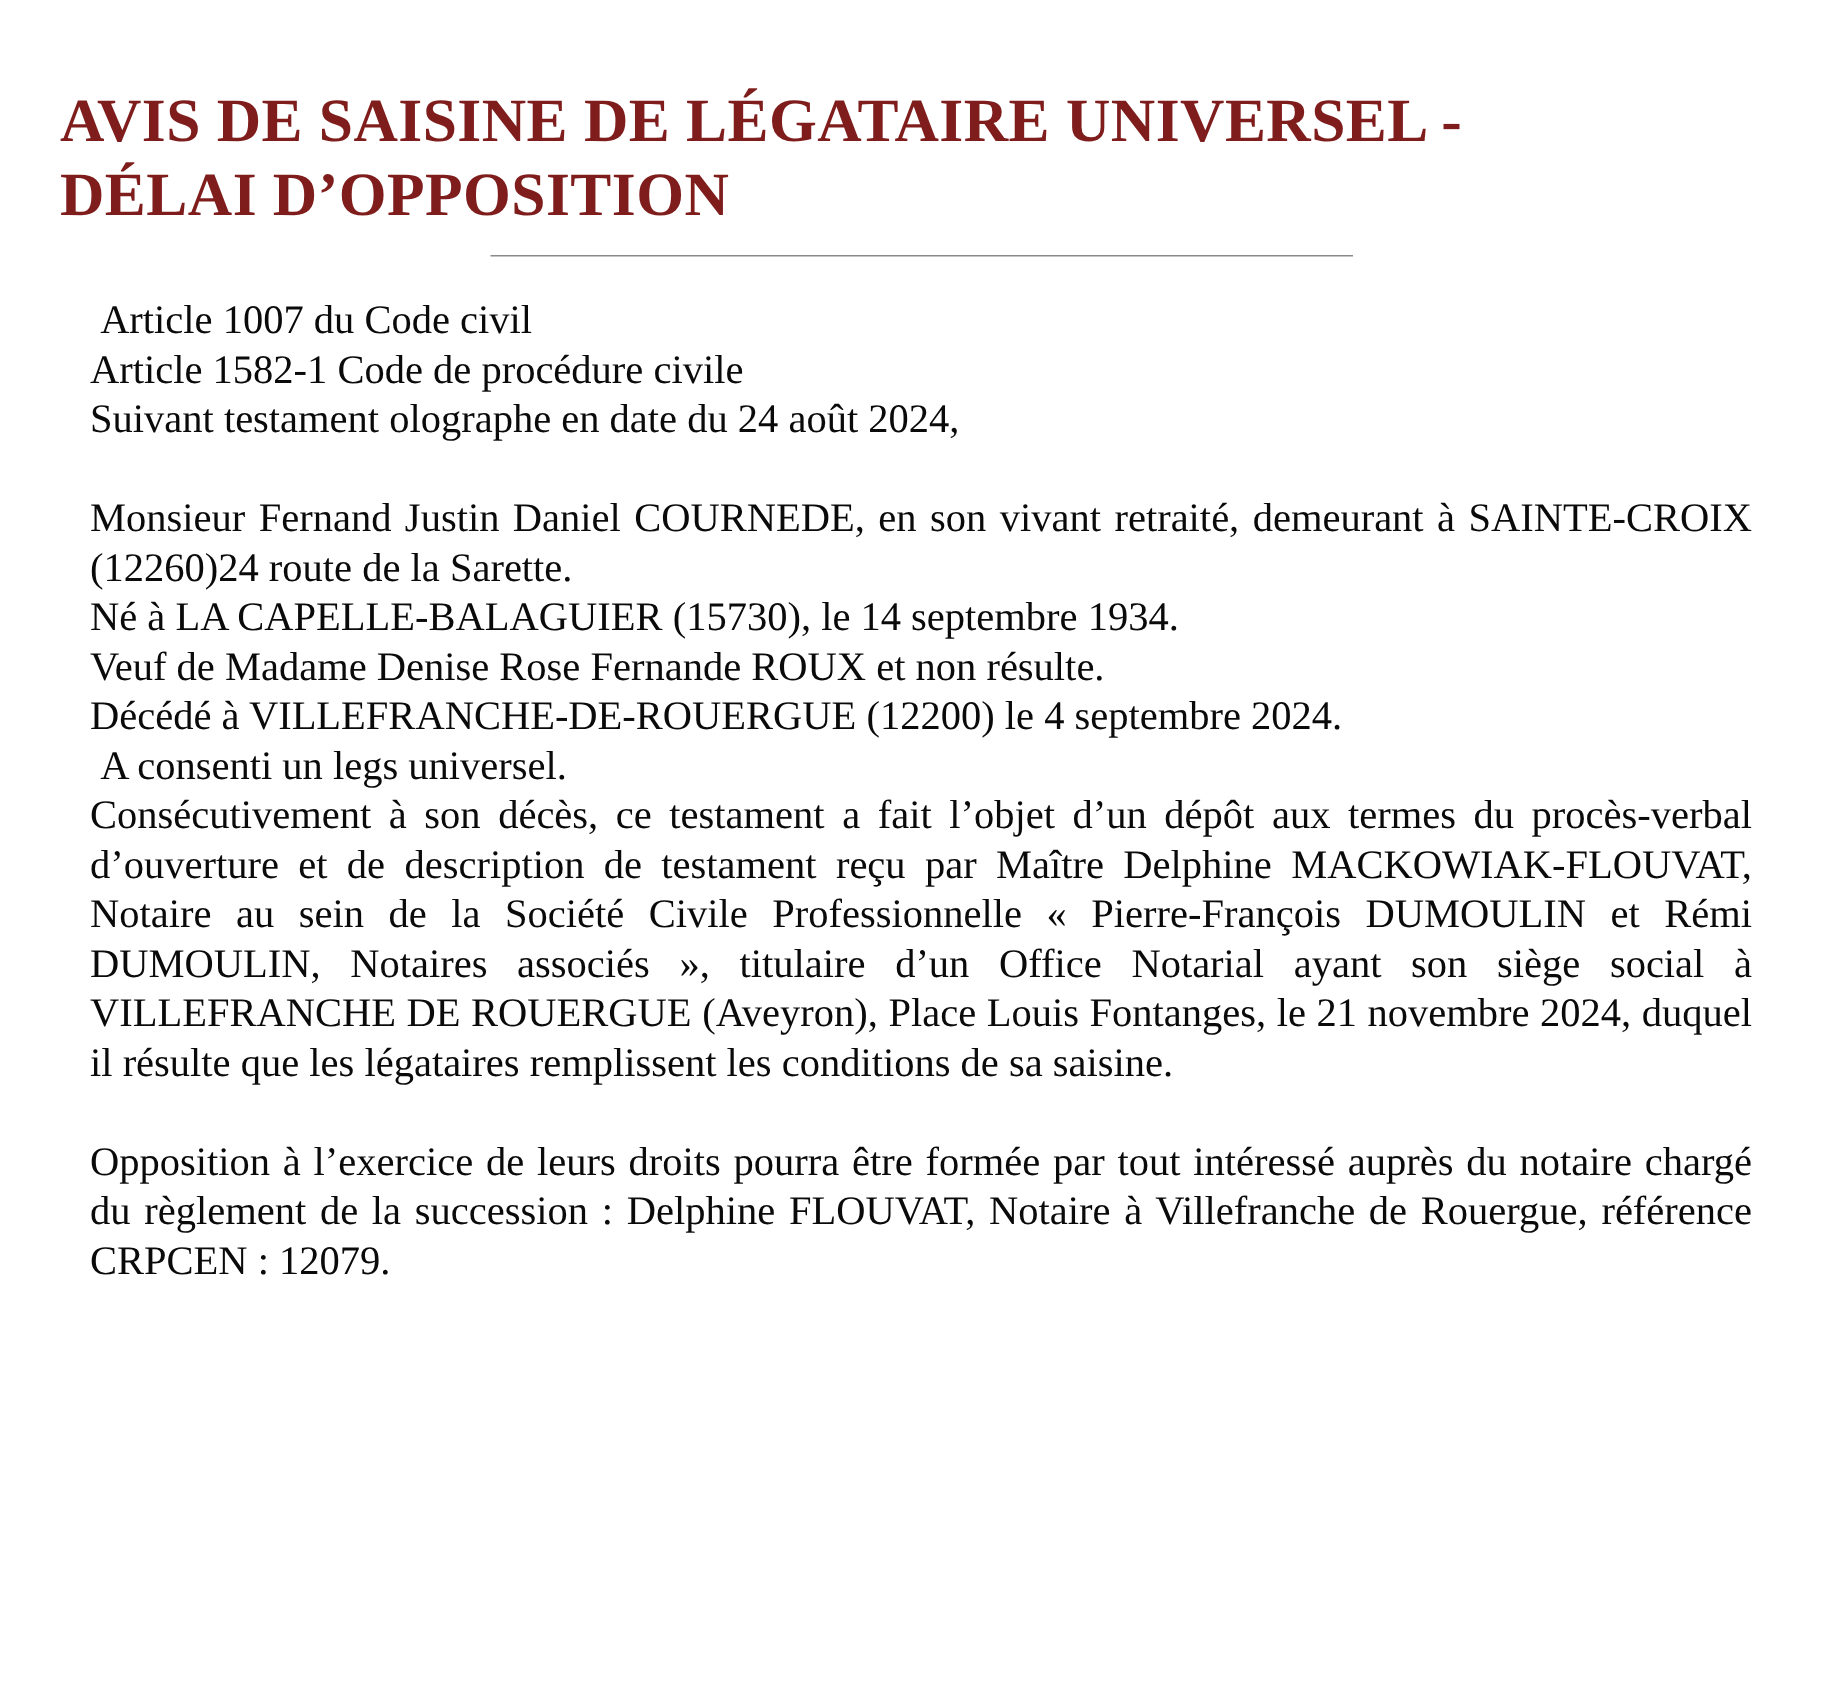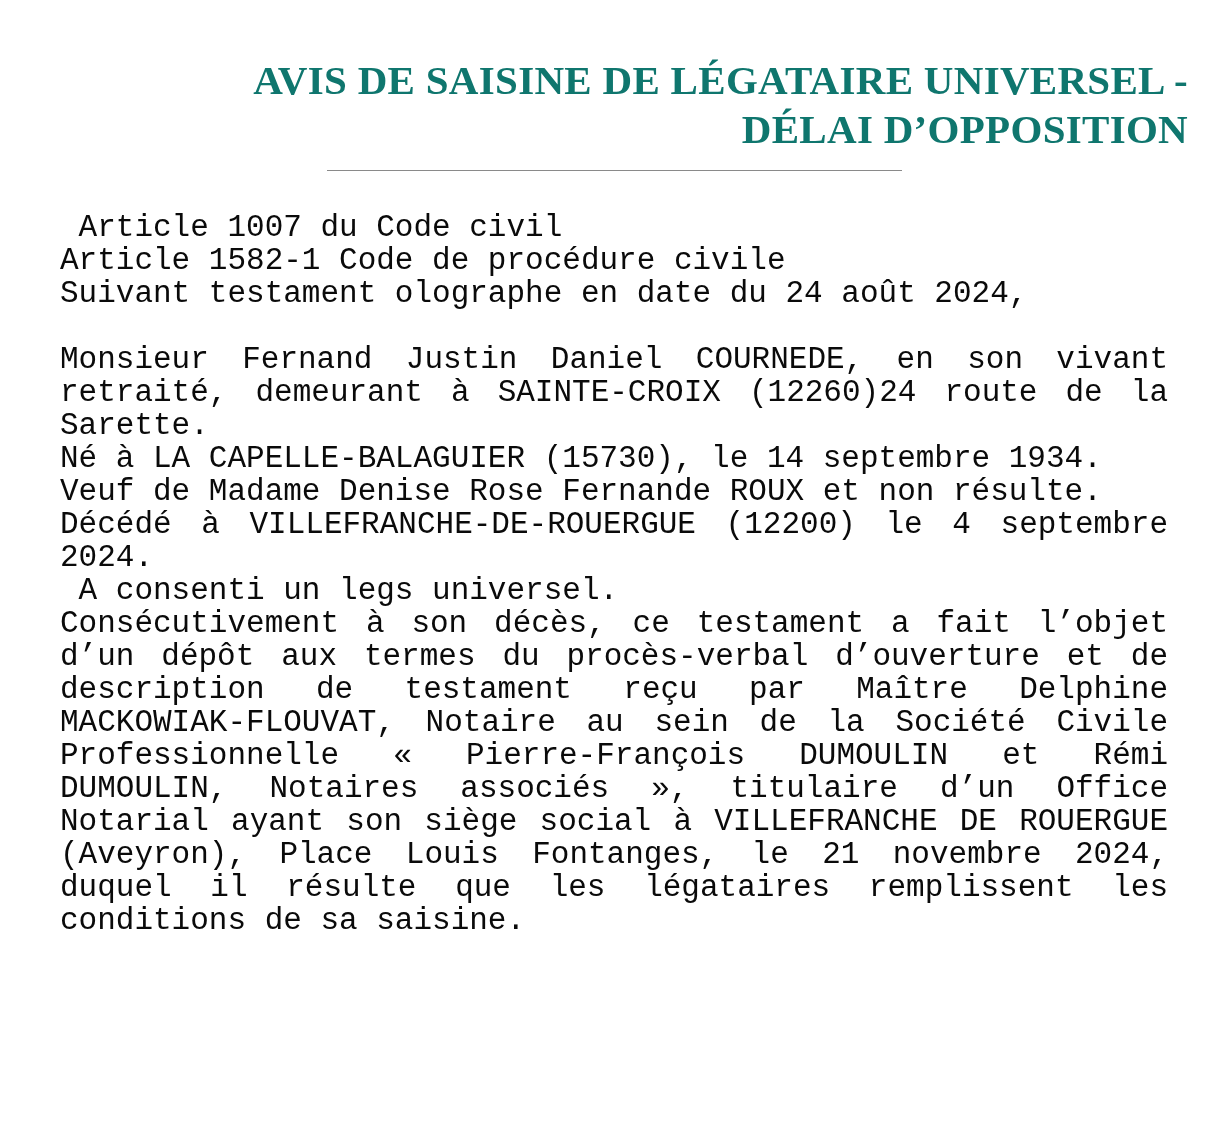--- a/index.html
+++ b/index.html
@@ -12,40 +12,39 @@
     width: 1228px;
     height: 1134px;
     background: #ffffff;
     color: #0a0a0a;
     font-family: "Liberation Serif", "DejaVu Serif", serif;
     overflow: hidden;
     box-sizing: border-box;
   }
   .title {
     margin: 56px 40px 0 40px;
-    text-align: right;
+    text-align: left;
     font-weight: bold;
     font-size: 41px;
     line-height: 1.2;
     letter-spacing: 0.3px;
-    color: #0f766e;
+    color: #7f1d1d;
   }
   .title-divider {
     display: block;
     width: 575px;
     margin: 16px auto 0 auto;
     border: none;
     border-top: 1px solid #8a8a8a;
     height: 0;
   }
   .content {
-    margin: 40px 60px 0 60px;
-    font-size: 31px;
+    margin: 26px 60px 0 60px;
+    font-size: 27px;
     line-height: 33px;
-    font-family: Liberation Mono, monospace;
   }
   .content p {
     margin: 0;
     text-align: justify;
     white-space: pre-wrap;
   }
   .block-gap {
     height: 33px;
   }
 </style>
@@ -71,15 +70,16 @@
 
     <p>Monsieur Fernand Justin Daniel COURNEDE, en son vivant retraité, demeurant à SAINTE-CROIX (12260)24 route de la Sarette.</p>
     <p>Né à LA CAPELLE-BALAGUIER (15730), le 14 septembre 1934.</p>
     <p>Veuf de Madame Denise Rose Fernande ROUX et non résulte.</p>
     <p>Décédé à VILLEFRANCHE-DE-ROUERGUE (12200) le 4 septembre 2024.</p>
     <p>&nbsp;A consenti un legs universel.</p>
     <p>Consécutivement à son décès, ce testament a fait l’objet d’un dépôt aux termes du procès-verbal d’ouverture et de description de testament reçu par Maître Delphine MACKOWIAK-FLOUVAT, Notaire au sein de la Société Civile Professionnelle « Pierre-François DUMOULIN et Rémi DUMOULIN, Notaires associés », titulaire d’un Office Notarial ayant son siège social à VILLEFRANCHE DE ROUERGUE (Aveyron), Place Louis Fontanges, le 21 novembre 2024, duquel il résulte que les légataires remplissent les conditions de sa saisine.</p>
 
     <div class="block-gap"></div>
 
+    <p>Opposition à l’exercice de leurs droits pourra être formée par tout intéressé auprès du notaire chargé du règlement de la succession : Delphine FLOUVAT, Notaire à Villefranche de Rouergue, référence CRPCEN : 12079.</p>
 
   </div>
 </div>
 
 </body></html>

